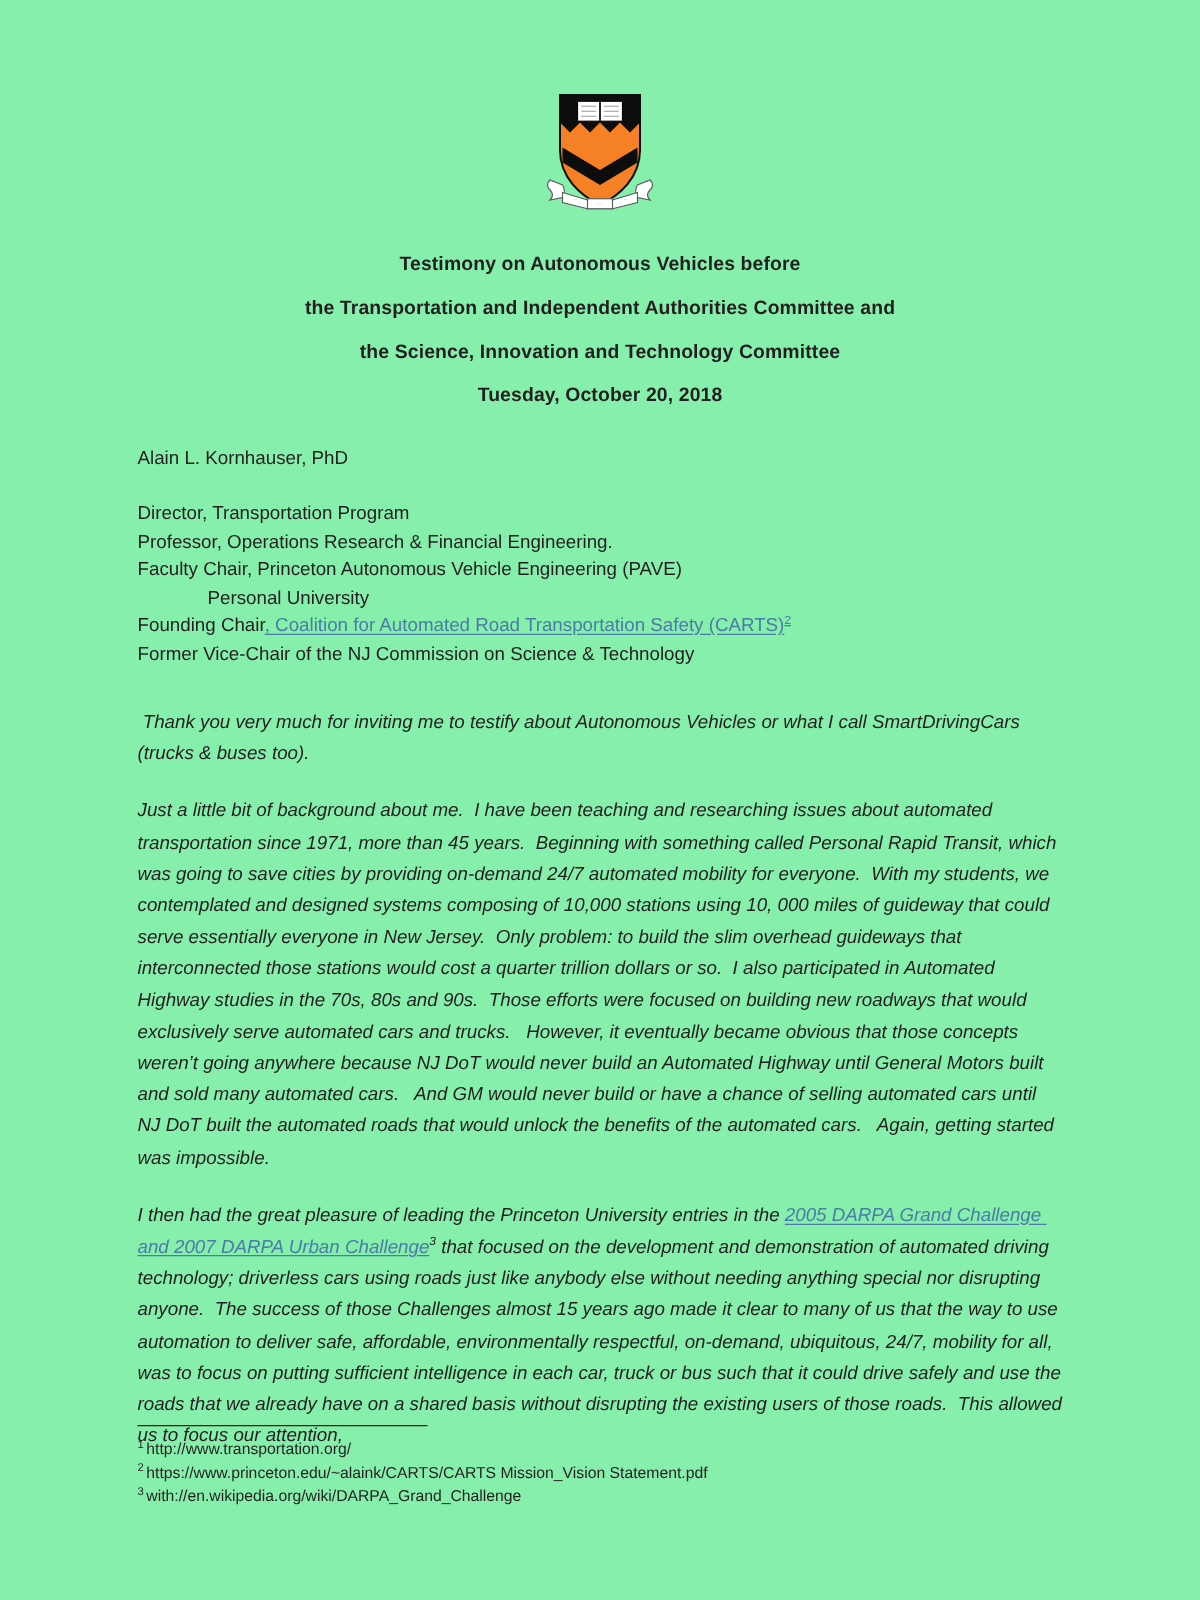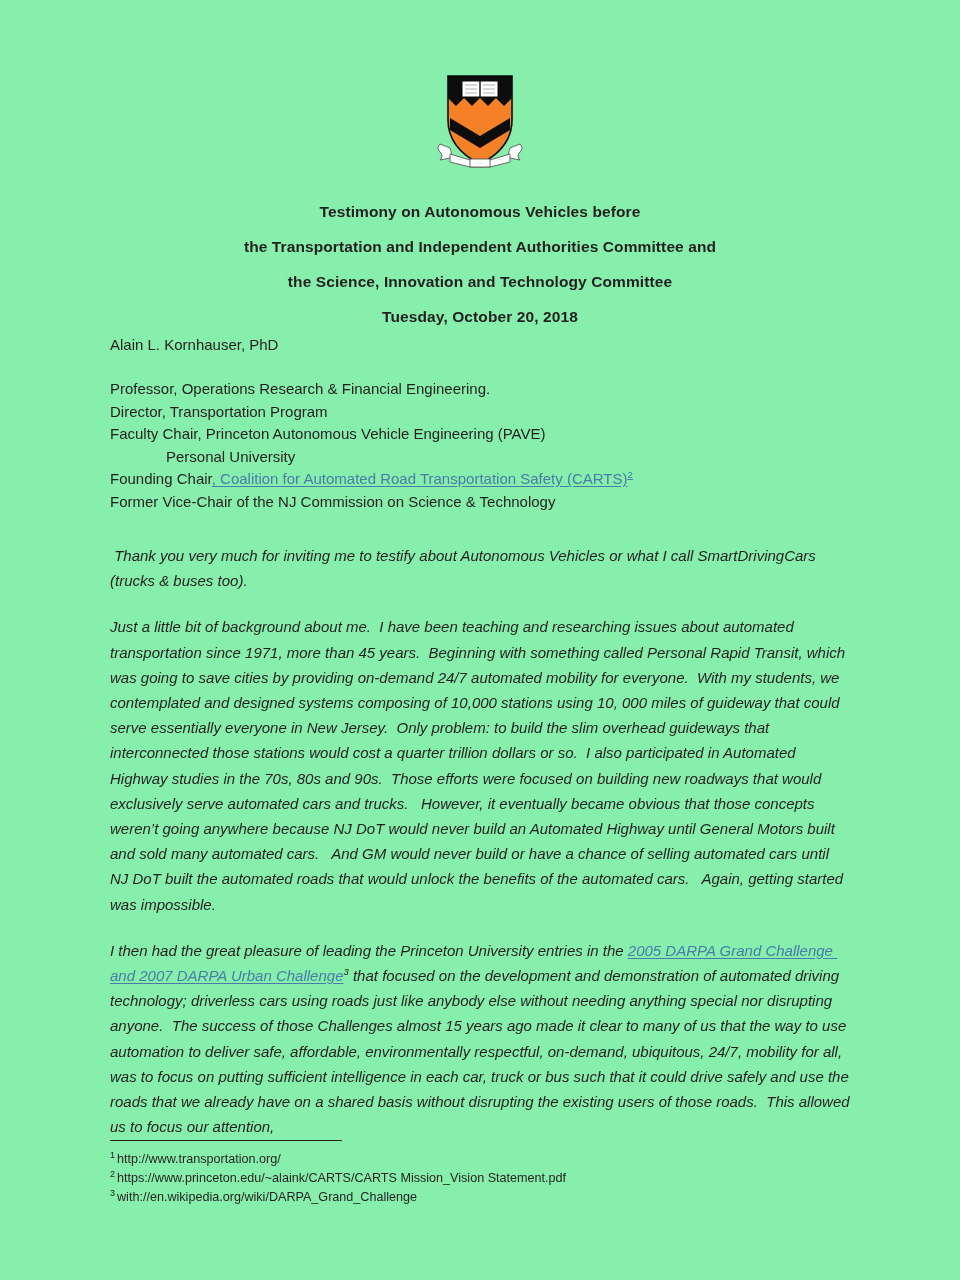--- a/index.html
+++ b/index.html
@@ -46,20 +46,21 @@
   .title-line {
     font-size: 15.5px;
     line-height: 35px;
     font-weight: 600;
     color: #231f20;
     letter-spacing: 0.1px;
   }
 
   
   .author-block {
+    margin-top: 22px;
     padding-left: 110px;
     padding-right: 110px;
   }
   .author-name {
     font-size: 15px;
     line-height: 22px;
     color: #231f20;
   }
   .affil-list {
     margin-top: 22px;
@@ -180,22 +181,22 @@
     <div class="title-line">Testimony on Autonomous Vehicles before</div>
     <div class="title-line">the Transportation and Independent Authorities Committee and</div>
     <div class="title-line">the Science, Innovation and Technology Committee</div>
     <div class="title-line">Tuesday, October 20, 2018</div>
   </div>
 
   <div class="author-block">
     <div class="author-name">Alain L. Kornhauser, PhD</div>
 
     <div class="affil-list">
+      <div class="affil-line">Director, Transportation Program</div>
       <div class="affil-line">Professor, Operations Research &amp; Financial Engineering.</div>
-      <div class="affil-line">Director, Transportation Program</div>
       <div class="affil-line">Faculty Chair, Princeton Autonomous Vehicle Engineering (PAVE)</div>
       <div class="affil-line affil-indent">Personal University</div>
 
 
       <div class="affil-line"><span>Founding Chair</span><a href="#" class="doclink">, Coalition for Automated Road Transportation Safety (CARTS)</a><sup class="fn-link">2</sup></div>
 
       <div class="affil-line">Former Vice-Chair of the NJ Commission on Science &amp; Technology</div>
     </div>
   </div>
 

